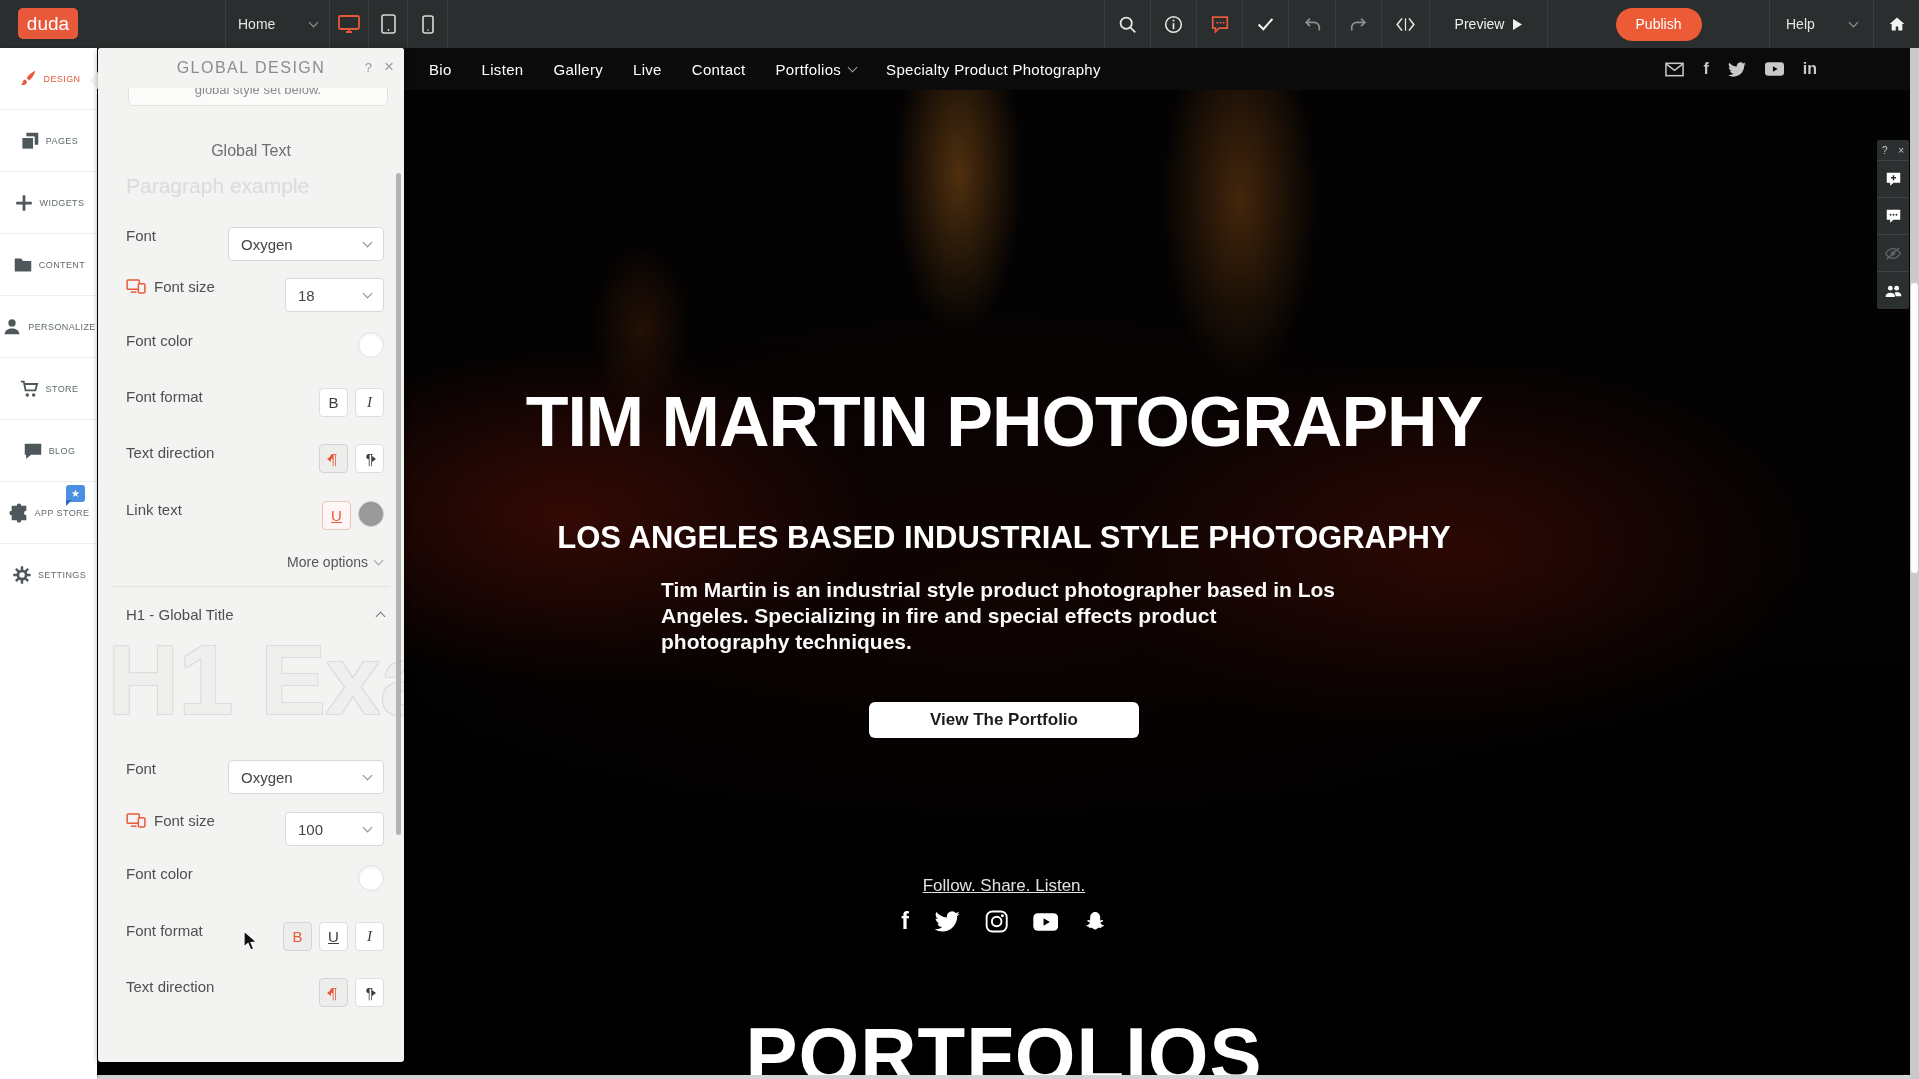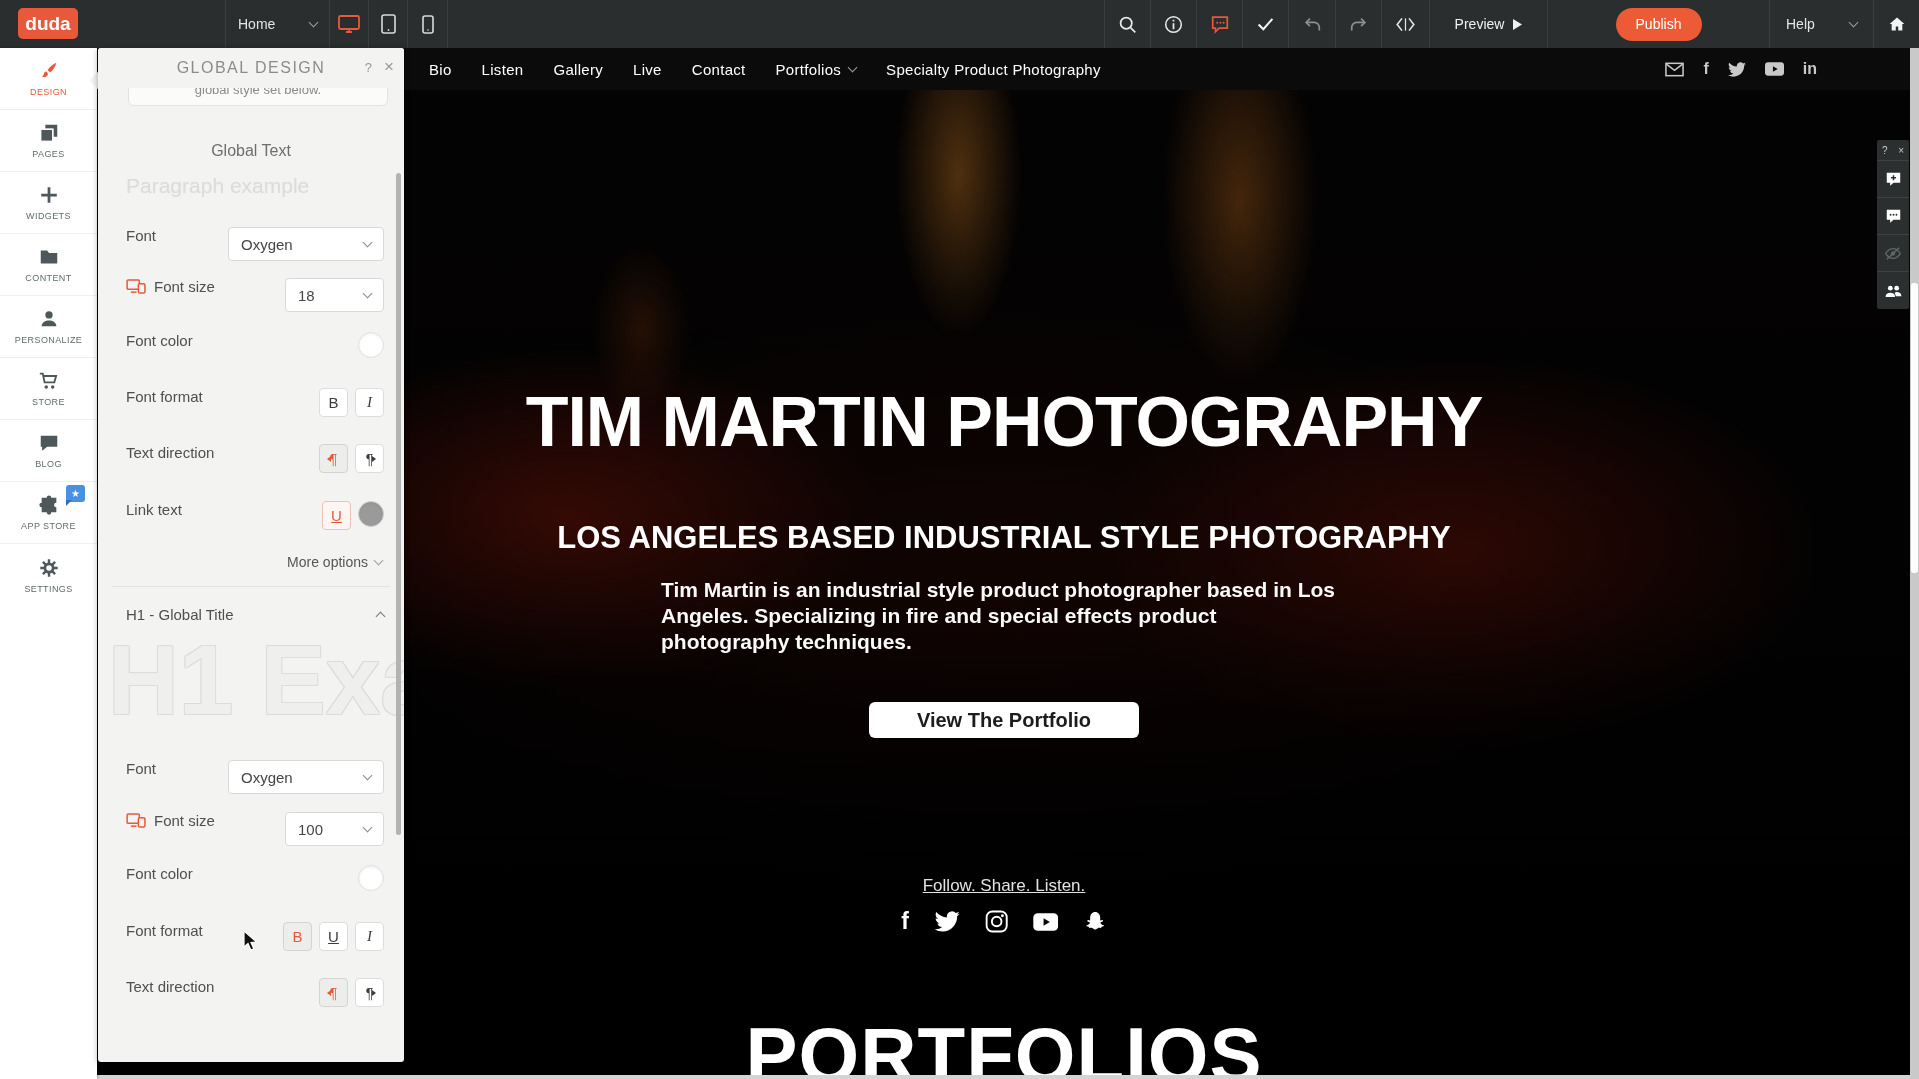--- a/index.html
+++ b/index.html
@@ -3,39 +3,39 @@
 <meta charset="utf-8">
 <style>
   html,body{margin:0;padding:0;background:#111;}
   *{box-sizing:border-box;}
   .stage{position:relative;width:1919px;height:1079px;overflow:hidden;
          font-family:"Liberation Sans",sans-serif;background:#000;}
 
   
   .topbar{position:absolute;left:0;top:0;width:1919px;height:48px;background:#2b2e2e;z-index:40;}
   .logo{position:absolute;left:18px;top:8px;width:60px;height:31px;background:#e8583b;border-radius:5px;
-        color:#fff;font-weight:bold;font-size:19px;display:flex;align-items:center;justify-content:center;}
+        color:#fff;font-weight:normal;font-size:19px;display:flex;align-items:center;justify-content:center;}
   .tb-center{position:absolute;left:225px;top:0;height:48px;display:flex;}
   .tb-right{position:absolute;right:0;top:0;height:48px;display:flex;}
   .tb-cell{height:48px;display:flex;align-items:center;justify-content:center;border-left:1px solid #3a3d3d;color:#d8dada;}
   .tb-cell:last-child{border-right:none;}
   .tb-center .tb-cell:last-child{border-right:1px solid #3a3d3d;}
   .home-cell{width:104px;justify-content:space-between;padding:0 12px;font-size:14px;color:#e4e6e6;}
   .chev{width:7px;height:7px;border-right:1.6px solid #9aa0a0;border-bottom:1.6px solid #9aa0a0;
         transform:rotate(45deg);margin-top:-4px;display:inline-block;}
   .pub-zone{width:222px;}
   .publish-btn{width:86px;height:33px;border-radius:17px;background:#ed5a36;color:#fff;font-size:14px;
         display:flex;align-items:center;justify-content:center;cursor:pointer;border:none;}
   .preview-cell{width:118px;gap:9px;font-size:14px;color:#f0f2f2;}
   .help-cell{width:104px;justify-content:space-between;padding:0 16px;font-size:14px;color:#e4e6e6;}
 
   
   .sidebar{position:absolute;left:0;top:48px;width:97px;height:1031px;background:#ffffff;z-index:45;
            box-shadow:1px 0 3px rgba(0,0,0,.25);}
-  .sb-item{position:relative;height:62px;display:flex;flex-direction:column;align-items:center;justify-content:center;
+  .sb-item{position:relative;height:62px;display:flex;flex-direction:row;align-items:center;justify-content:center;
            gap:5px;border-bottom:1px solid #efefef;cursor:pointer;}
   .sb-item .sb-label{font-size:9px;letter-spacing:.4px;color:#5f6b6d;}
   .sb-item svg{display:block;}
   .sb-item.active .sb-label{color:#e8593c;}
   .badge{position:absolute;right:12px;top:3px;width:19px;height:17px;background:#4a90e2;border-radius:3px;
          color:#fff;font-size:10px;display:flex;align-items:center;justify-content:center;z-index:2;}
   .badge:after{content:"";position:absolute;left:0;bottom:-4px;border:3px solid transparent;border-top-color:#2f6bc0;border-left-color:#2f6bc0;}
 
   
   .panel{position:absolute;left:98px;top:48px;width:306px;height:1014px;background:#f3f3f2;z-index:50;
@@ -98,21 +98,21 @@
       radial-gradient(ellipse 560px 300px at 75% 54%, rgba(112,20,9,.8), rgba(112,20,9,0) 65%),
       radial-gradient(ellipse 900px 420px at 50% 60%, rgba(58,12,6,.6), rgba(58,12,6,0) 72%),
       #060404;}
   .hero-title{position:absolute;left:0;top:292px;width:100%;text-align:center;color:#fff;
               font-size:70px;font-weight:bold;letter-spacing:-1px;white-space:nowrap;}
   .hero-sub{position:absolute;left:0;top:430px;width:100%;text-align:center;color:#fff;
             font-size:31px;font-weight:bold;}
   .hero-desc{position:absolute;left:50%;top:487px;width:680px;margin-left:-343px;color:#fafafa;
              font-size:21px;font-weight:bold;line-height:26px;}
   .cta-btn{position:absolute;left:50%;top:612px;margin-left:-135px;width:270px;height:36px;background:#fff;
-           border:none;border-radius:6px;font-size:20px;font-weight:bold;color:#1c1c1c;cursor:pointer;
+           border:none;border-radius:6px;font-size:17px;font-weight:bold;color:#1c1c1c;cursor:pointer;
            font-family:"Liberation Sans",sans-serif;}
   .follow-cap{position:absolute;left:0;top:786px;width:100%;text-align:center;color:#e3e3e3;font-size:17px;text-decoration:underline;}
   .hero-social{position:absolute;left:50%;top:818px;transform:translateX(-50%);display:flex;align-items:center;gap:25px;color:#fff;}
   .hero-social .txt-ic{font-weight:bold;font-size:23px;color:#fff;cursor:pointer;}
   .portfolios-sec{position:absolute;left:0;top:900px;width:100%;height:131px;background:#000;overflow:hidden;}
   .portfolios-h{position:absolute;left:0;top:62px;width:100%;text-align:center;color:#fff;
                 font-size:78px;font-weight:bold;letter-spacing:1px;}
   .bottom-strip{position:absolute;left:0;bottom:0;width:100%;height:4px;background:#d4d4d4;z-index:5;}
 
   

